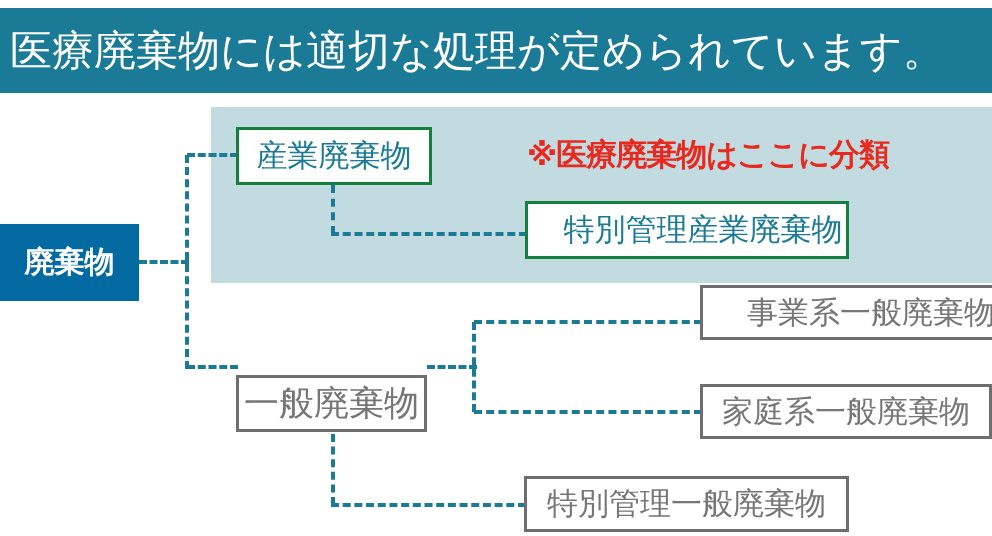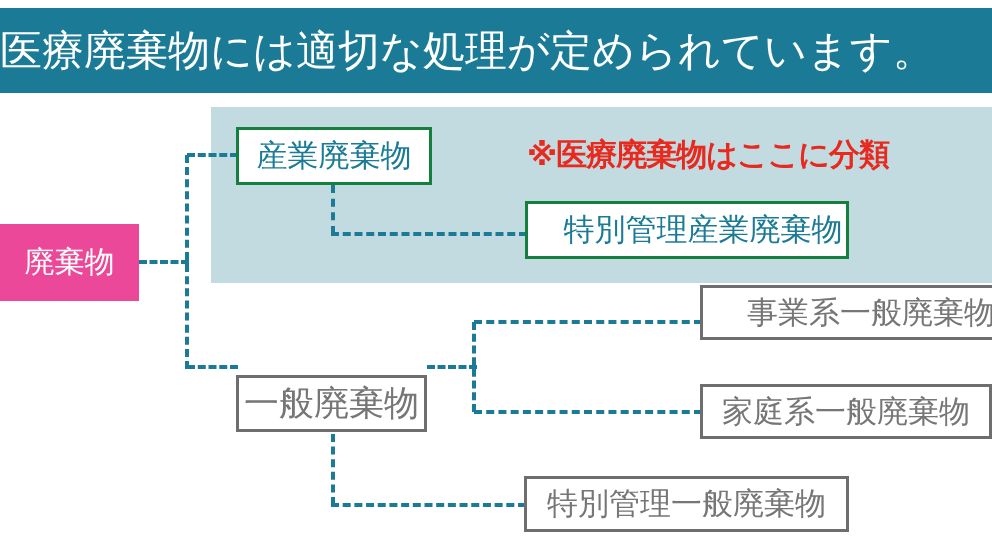--- a/index.html
+++ b/index.html
@@ -22,20 +22,21 @@
   .banner {
     position: absolute;
     left: 0;
     top: 8px;
     width: 992px;
     height: 85px;
     background: #1b7b96;
     display: flex;
     align-items: center;
     box-sizing: border-box;
+    padding-left: 10px;
   }
   .banner-title {
     color: #ffffff;
     font-size: 42px;
     line-height: 1;
     letter-spacing: 0px;
     white-space: nowrap;
   }
 
   
@@ -60,23 +61,24 @@
   }
   .node-teal {
     border: 3px solid #15803d;
     color: #1b7b96;
   }
   .node-gray {
     border: 3px solid #6e6e6e;
     color: #767676;
   }
   .node-filled {
-    background: #ec4899;
+    background: #0369a1;
     color: #ffffff;
     border: none;
+    font-weight: bold;
   }
 
   
   #node-waste {
     left: 0px; top: 224px; width: 139px; height: 77px;
     font-size: 30px;
   }
   #node-industrial {
     left: 236px; top: 127px; width: 196px; height: 58px;
     font-size: 31px;

